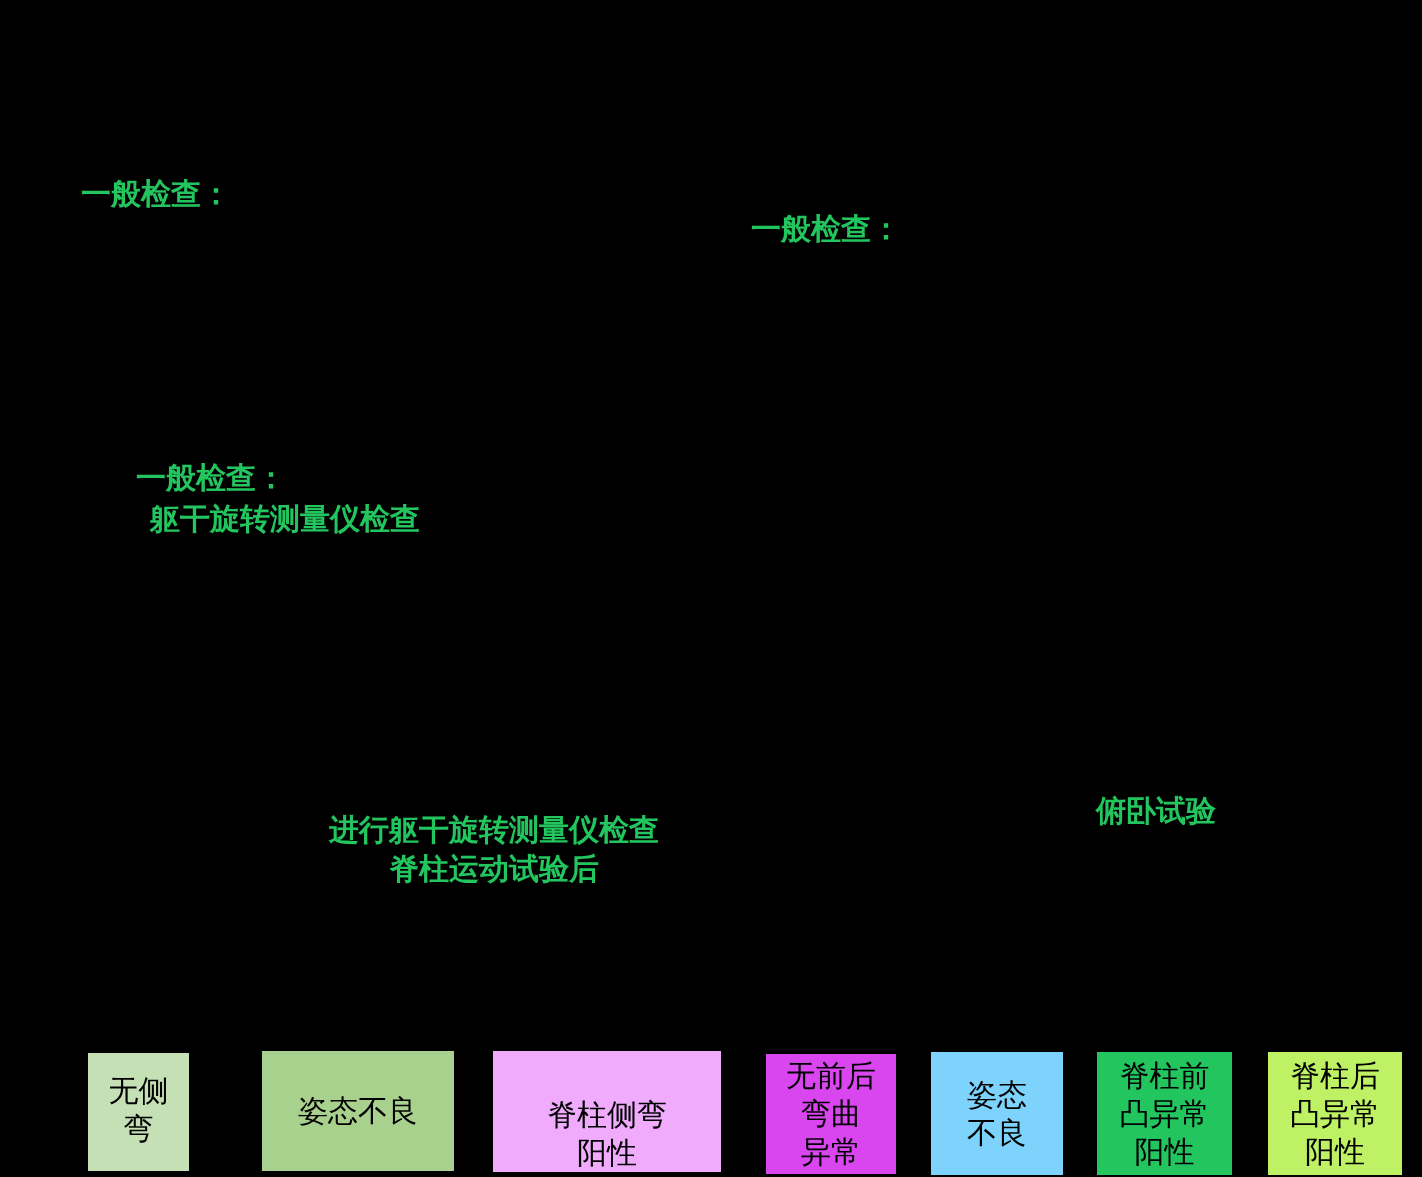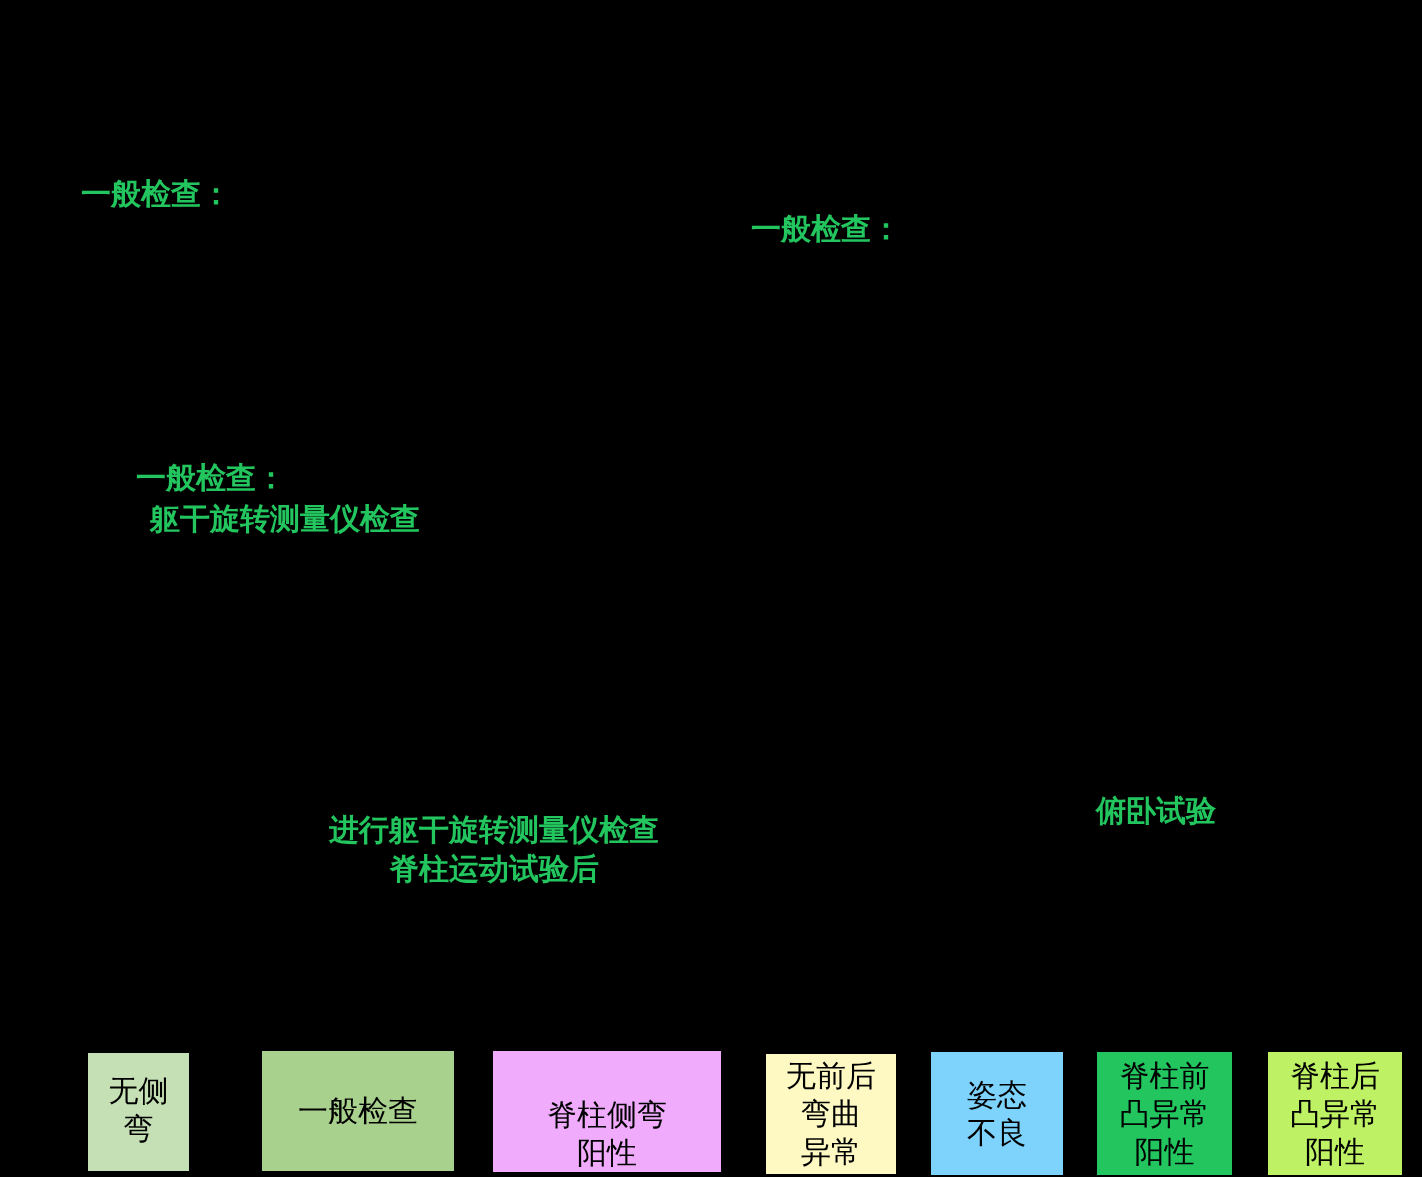--- a/index.html
+++ b/index.html
@@ -75,29 +75,29 @@
   </div>
 
   <div class="red-label lbl-prone">俯卧试验</div>
 
   <div class="result-box box-1" style="background-color: rgb(197, 224, 180); font-family: Liberation Mono, monospace;">
     <span class="box-label">无侧
 弯</span>
   </div>
 
   <div class="result-box box-2" style="background-color: rgb(169, 209, 142);">
-    <span class="box-label">一般检查</span>
+    <span class="box-label">姿态不良</span>
   </div>
 
   <div class="result-box box-3" style="background-color: #f0abfc; align-items: flex-end;">
     <span class="box-label">脊柱侧弯
 阳性</span>
   </div>
 
-  <div class="result-box box-4" style="background-color: #fef9c3;">
+  <div class="result-box box-4" style="background-color: #d946ef;">
     <span class="box-label">无前后
 弯曲
 异常</span>
   </div>
 
   <div class="result-box box-5" style="background-color: #7dd3fc;">
     <span class="box-label">姿态
 不良</span>
   </div>
 

